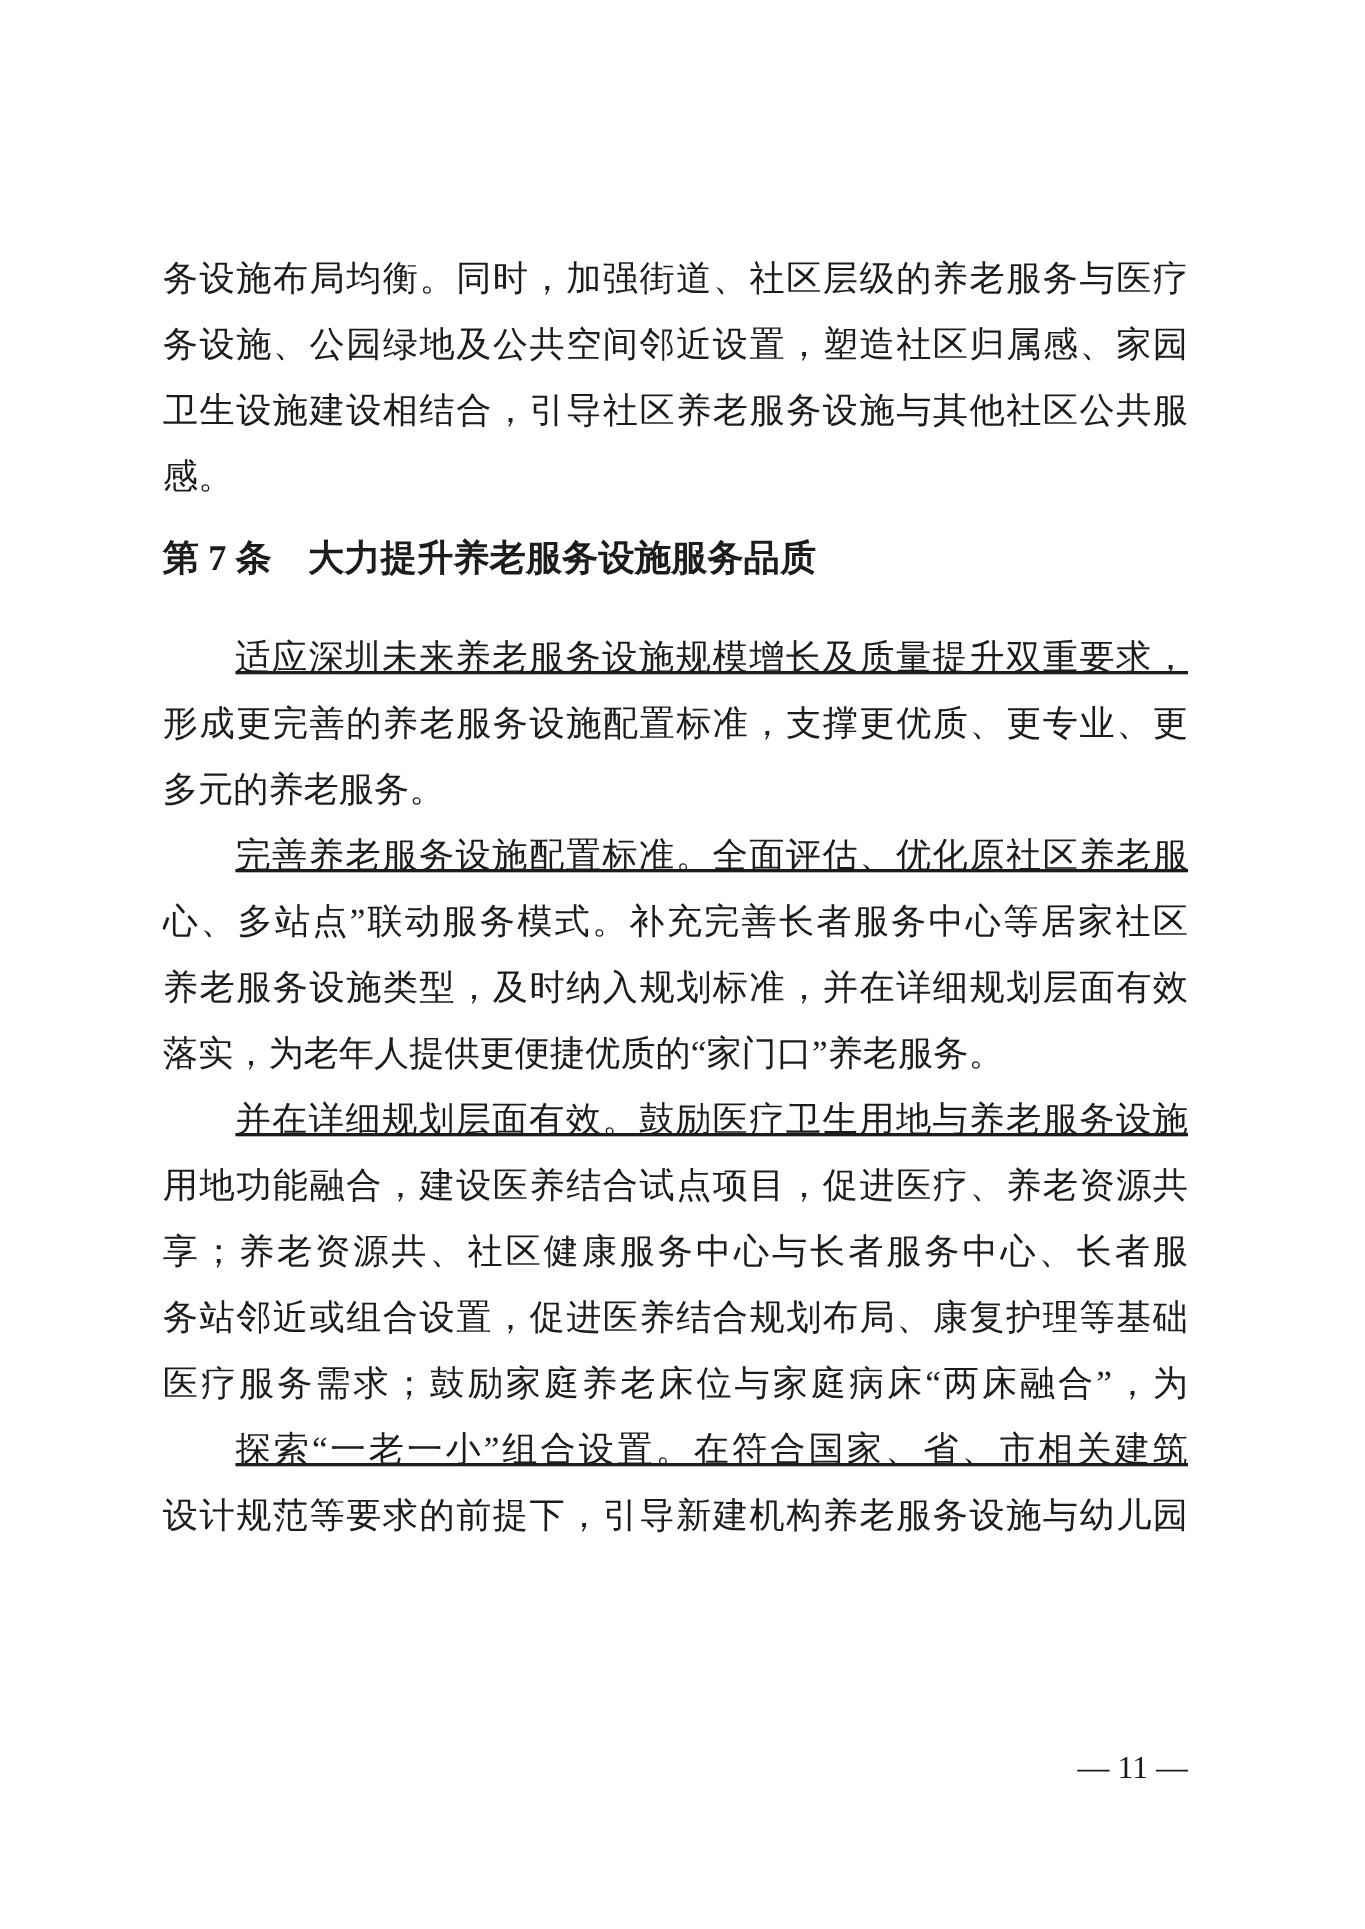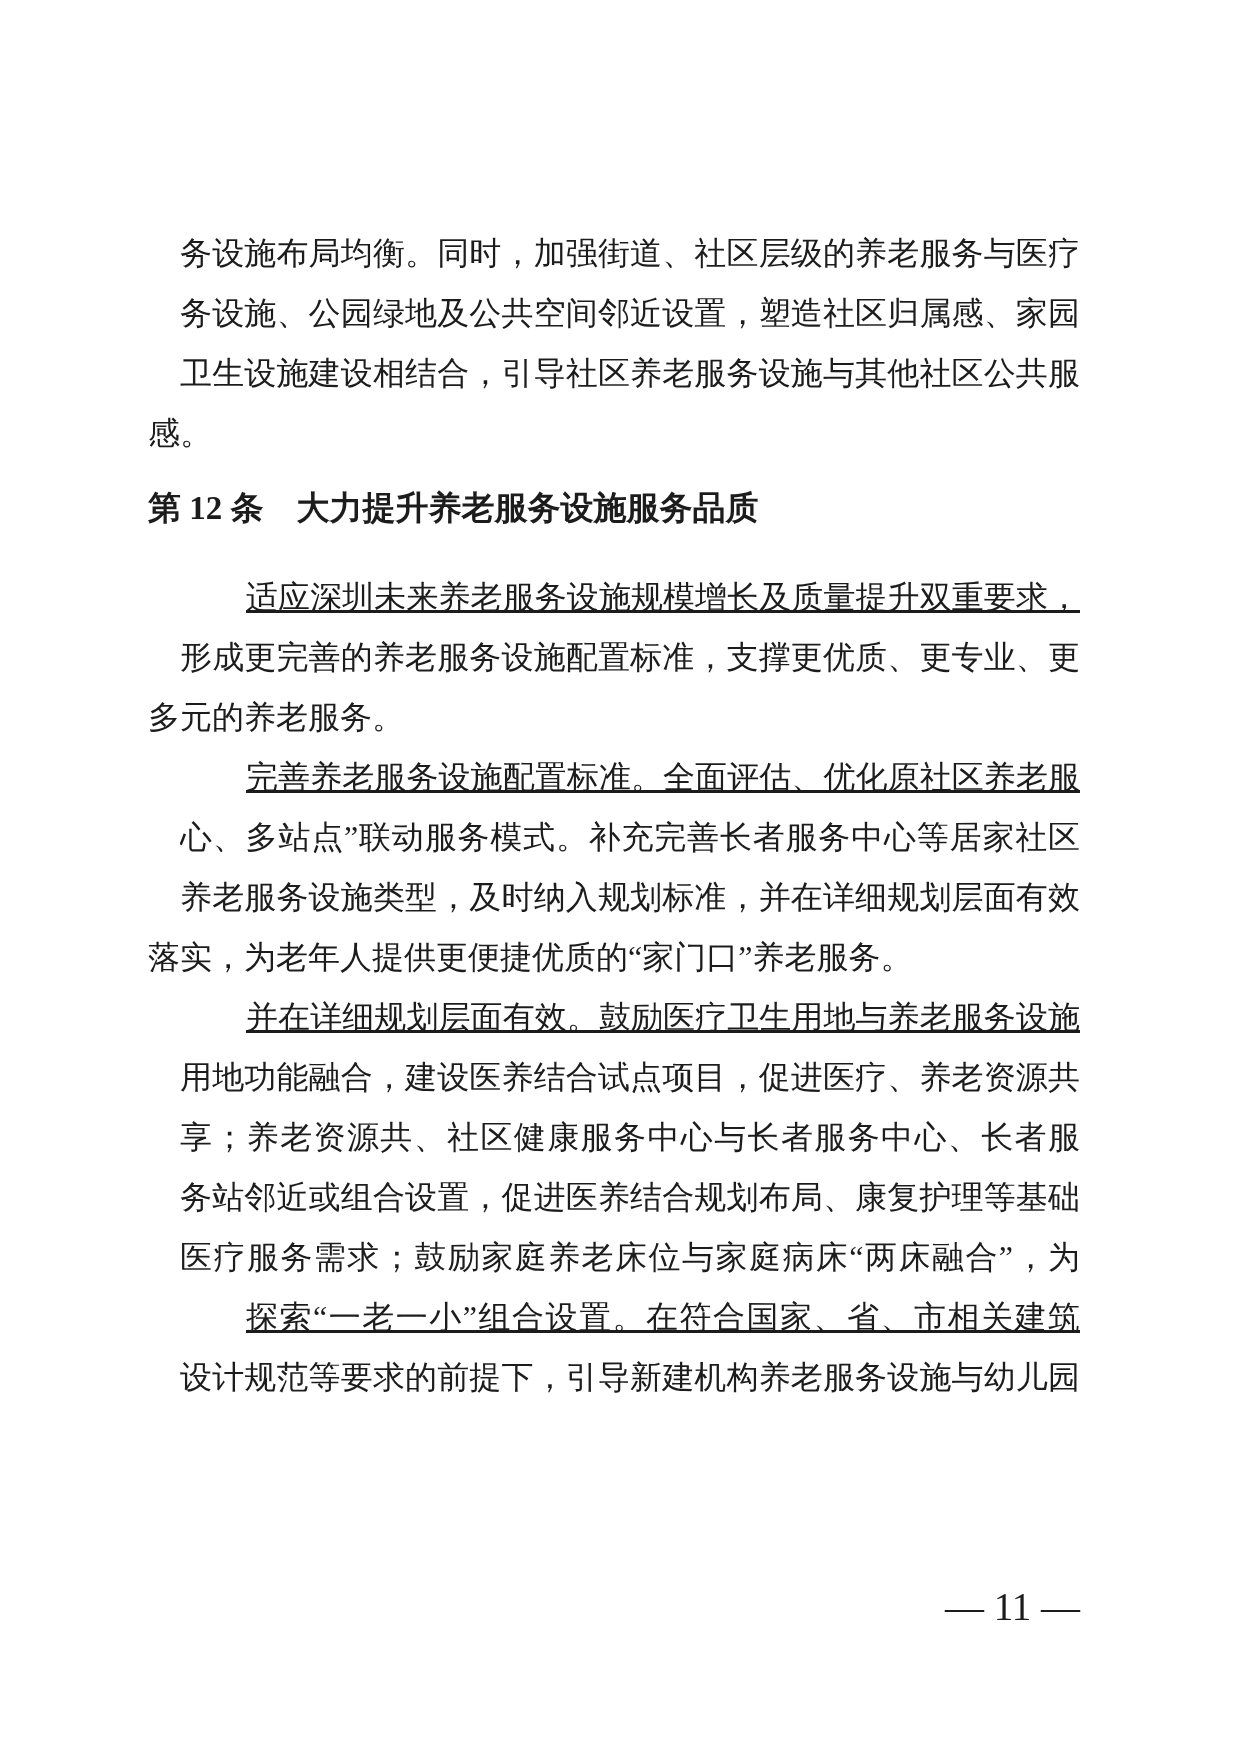--- a/index.html
+++ b/index.html
@@ -23,52 +23,51 @@
   .line {
     font-size: 32px;
     line-height: 60px;
     height: 60px;
     overflow: hidden;
   }
   .just {
     text-align: justify;
     text-align-last: justify;
     text-justify: inter-ideograph;
-    margin-left: 32px;
   }
   .indent { text-indent: 66px; text-decoration: underline; }
   .heading {
     margin: 15px 0 29px 0;
     font-size: 33px;
     font-weight: bold;
     line-height: 60px;
     height: 60px;
   }
   .footer {
     position: absolute;
     top: 1577px;
     right: 161px;
-    font-size: 39px;
+    font-size: 29px;
     line-height: 60px;
     color: #1c1c1c;
     margin-left: 20px;
   }
 </style>
 </head>
 <body>
 
 <div class="page">
   <div class="content">
 
     <div class="line just">务设施布局均衡。同时，加强街道、社区层级的养老服务与医疗</div>
     <div class="line just">务设施、公园绿地及公共空间邻近设置，塑造社区归属感、家园</div>
     <div class="line just">卫生设施建设相结合，引导社区养老服务设施与其他社区公共服</div>
     <div class="line">感。</div>
 
-    <div class="heading">第 12 条　大力提升养老服务设施服务品质</div>
+    <div class="heading">第 7 条　大力提升养老服务设施服务品质</div>
 
     <div class="line just indent">适应深圳未来养老服务设施规模增长及质量提升双重要求，</div>
     <div class="line just">形成更完善的养老服务设施配置标准，支撑更优质、更专业、更</div>
     <div class="line">多元的养老服务。</div>
 
     <div class="line just indent">完善养老服务设施配置标准。全面评估、优化原社区养老服</div>
     <div class="line just">心、多站点”联动服务模式。补充完善长者服务中心等居家社区</div>
     <div class="line just">养老服务设施类型，及时纳入规划标准，并在详细规划层面有效</div>
     <div class="line">落实，为老年人提供更便捷优质的“家门口”养老服务。</div>
 

